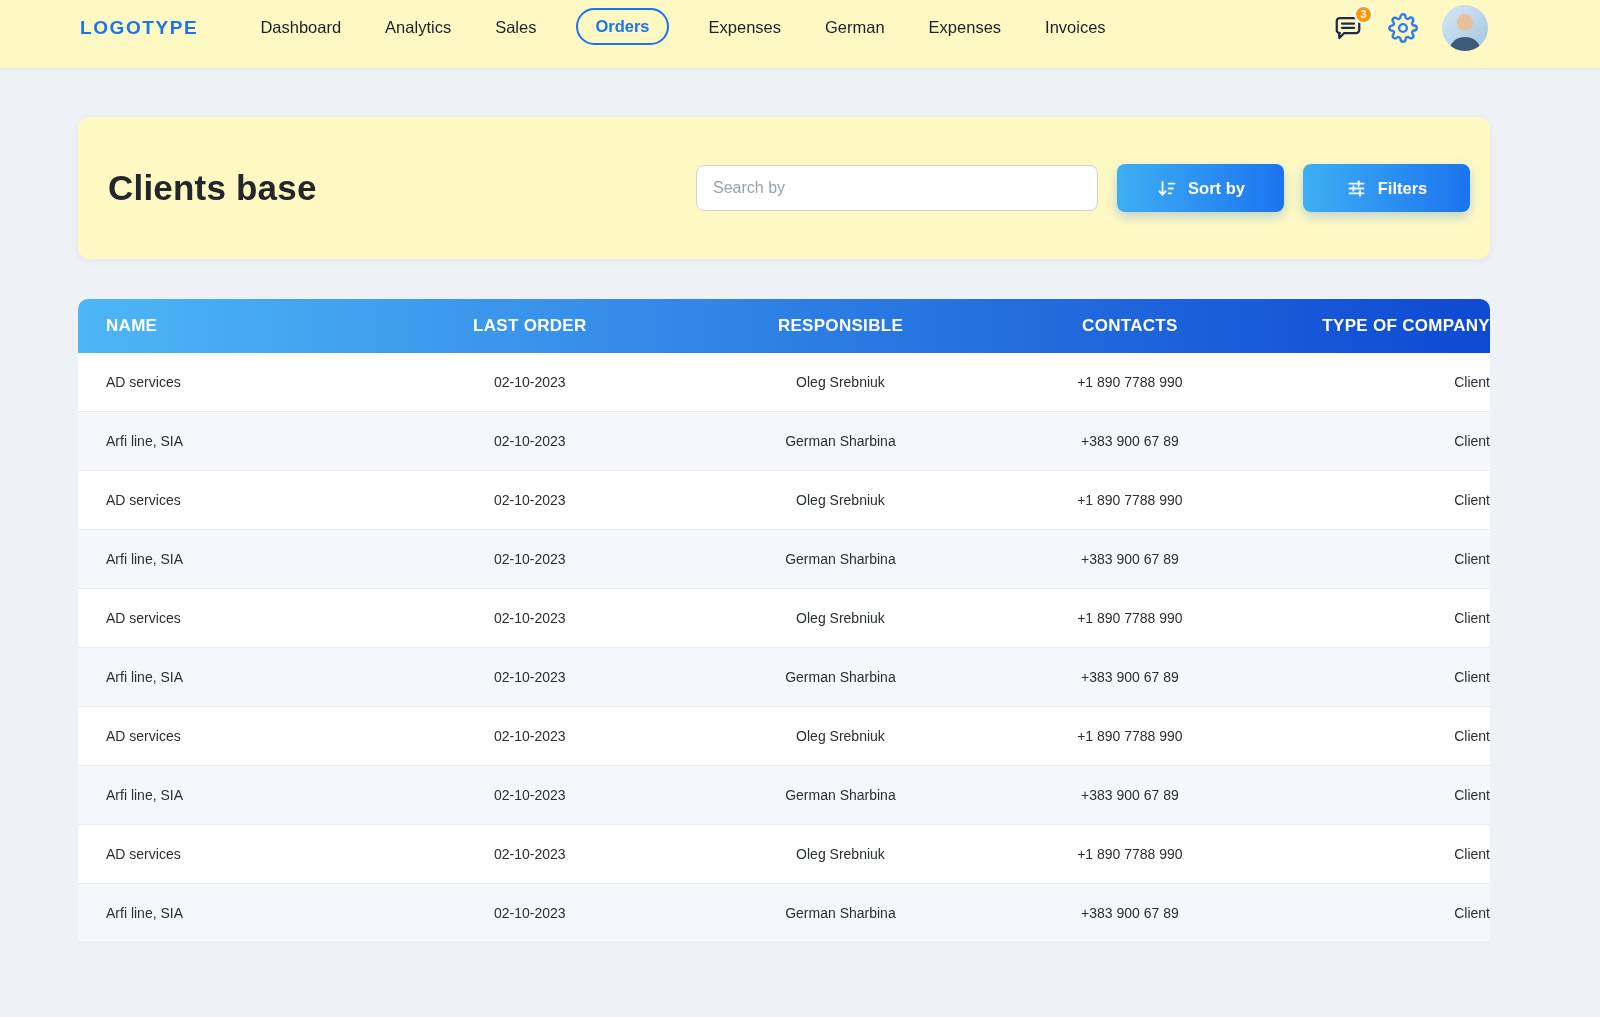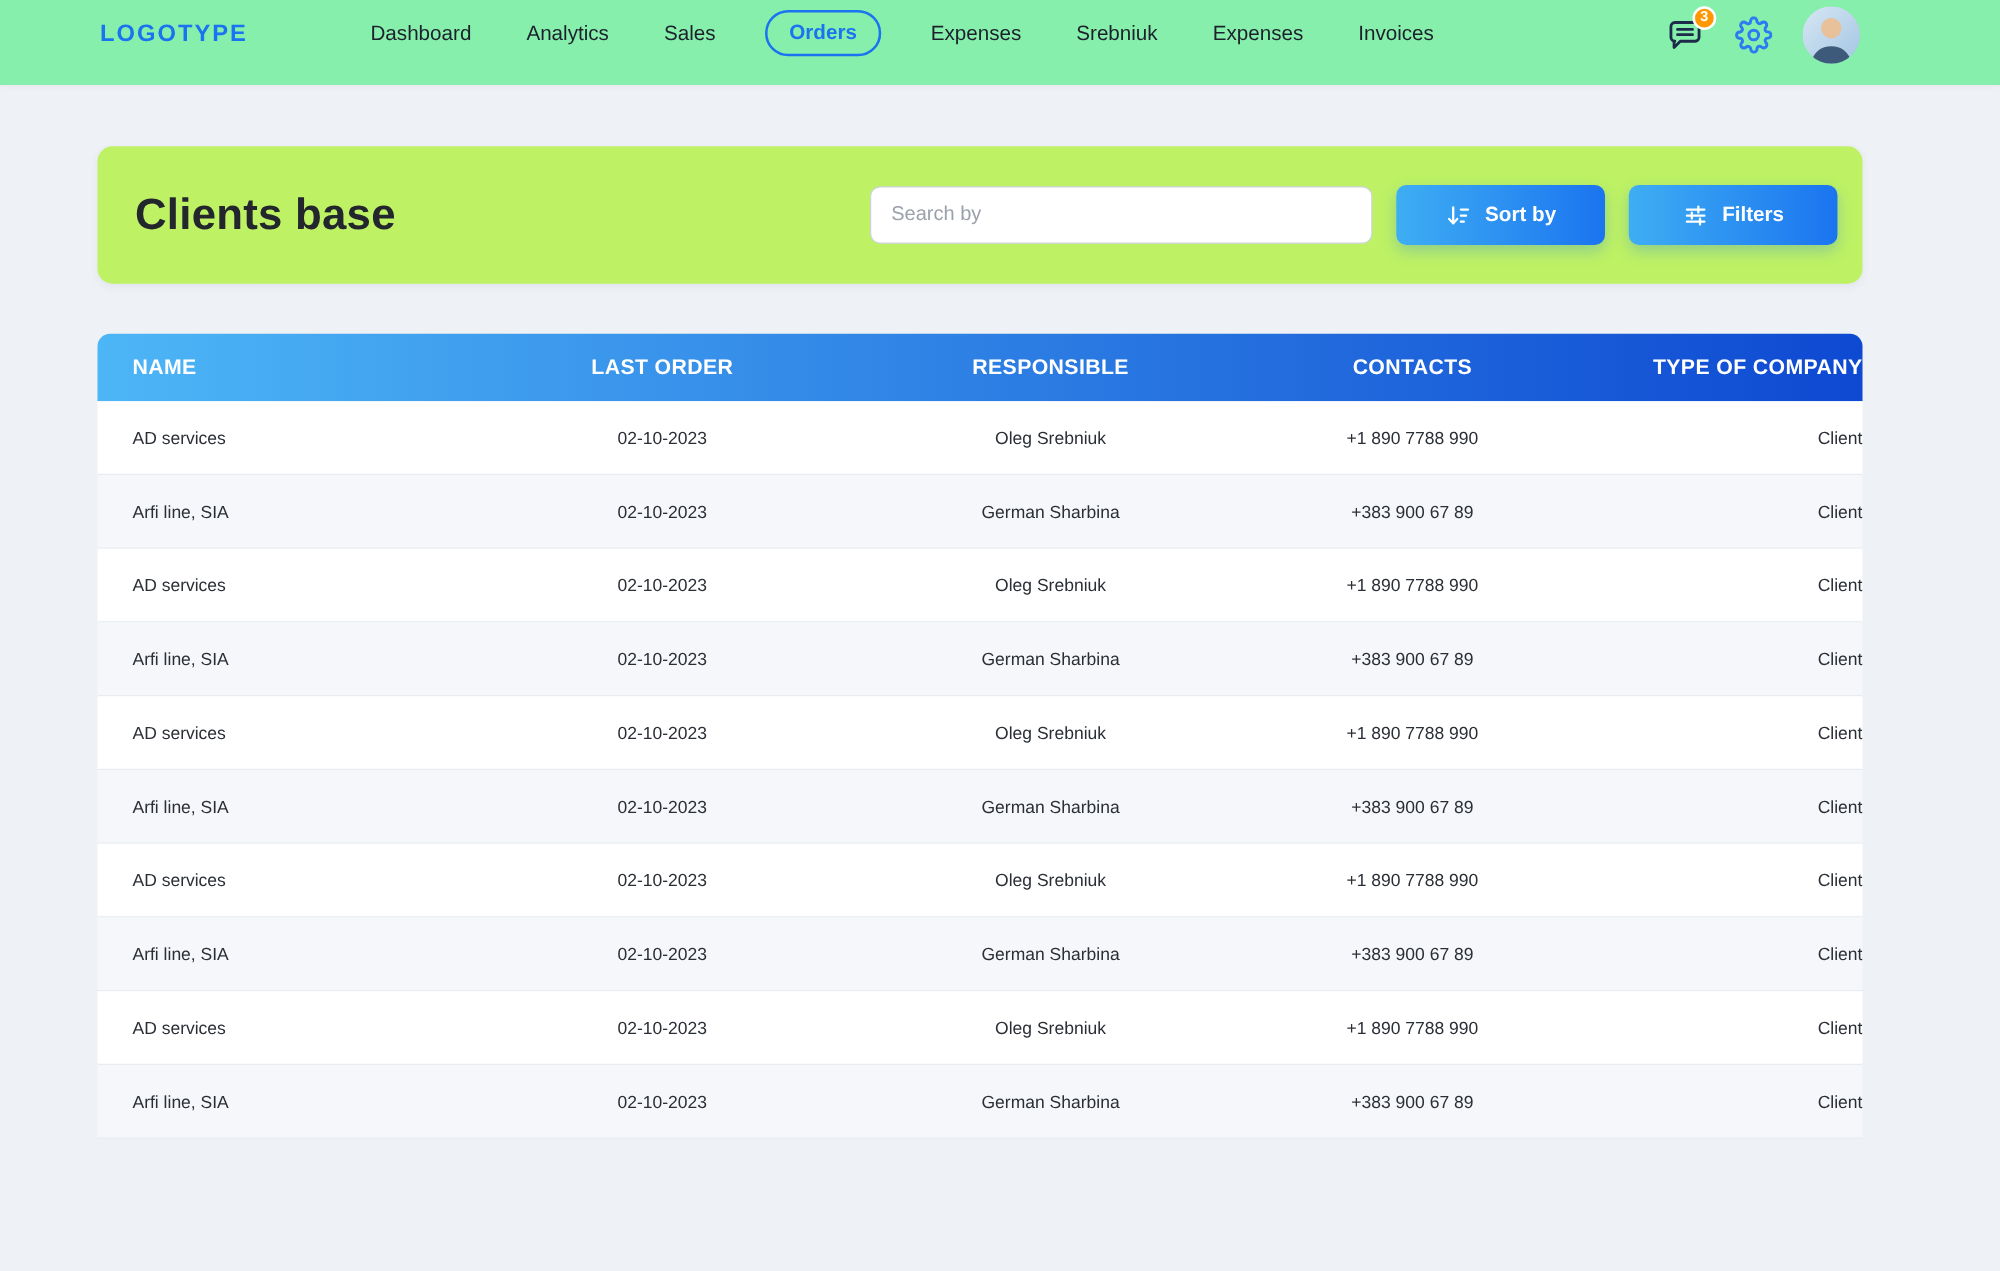--- a/index.html
+++ b/index.html
@@ -6,28 +6,27 @@
   html, body { width: 1600px; min-height: 1017px; }
   body {
     background: #eef1f5;
     font-family: "Liberation Sans", "DejaVu Sans", sans-serif;
     color: #23262c;
   }
 
   
   .topbar {
     height: 68px;
-    background: #86efac;
+    background: #fef9c3;
     display: flex;
     align-items: center;
     padding: 0 112px 13px 80px;
     box-shadow: 0 1px 0 #e7eaee, 0 2px 6px rgba(20,40,80,.03);
     position: relative;
     z-index: 2;
-    gap: 36px;
   }
   .logo {
     color: var(--accent, #2196f3);
     font-weight: 700;
     font-size: 19px;
     letter-spacing: 1.6px;
     margin-right: 58px;
     cursor: pointer;
     white-space: nowrap;
   }
@@ -71,23 +70,23 @@
     flex: 0 0 auto;
     box-shadow: 0 0 0 1px rgba(0,0,0,.05) inset;
   }
   .avatar svg { display: block; }
 
   
   .container { width: 1412px; margin-left: 78px; }
   .page { padding-top: 49px; padding-bottom: 60px; }
 
   .card {
-    background: #bef264;
+    background: #fef9c3;
     border-radius: 12px;
-    height: 110px;
+    height: 142px;
     display: flex;
     align-items: center;
     padding: 0 20px 0 30px;
     box-shadow: 0 2px 8px rgba(25,45,90,.05);
   }
   .page-title { font-size: 35px; font-weight: 700; color: #23262c; letter-spacing: .2px; }
   .search {
     margin-left: auto;
     width: 402px; height: 46px;
     border: 1px solid #ccd2da;
@@ -157,21 +156,21 @@
       <a class="nav-item">Dashboard</a>
 
       <a class="nav-item">Analytics</a>
 
       <a class="nav-item">Sales</a>
 
       <a class="nav-item active">Orders</a>
 
       <a class="nav-item">Expenses</a>
 
-      <a class="nav-item">Srebniuk</a>
+      <a class="nav-item">German</a>
 
       <a class="nav-item">Expenses</a>
 
       <a class="nav-item">Invoices</a>
     </nav>
 
   <div class="topbar-right">
     <div class="icon-btn">
       <svg width="30" height="30" viewBox="0 0 24 24" fill="none" stroke="#1c2b4a" stroke-width="1.8" stroke-linecap="round" stroke-linejoin="round">
         <path d="M21 13.5a2.5 2.5 0 0 1-2.5 2.5H9l-4 4v-4H5.5A2.5 2.5 0 0 1 3 13.5v-7A2.5 2.5 0 0 1 5.5 4h13A2.5 2.5 0 0 1 21 6.5z"></path>

